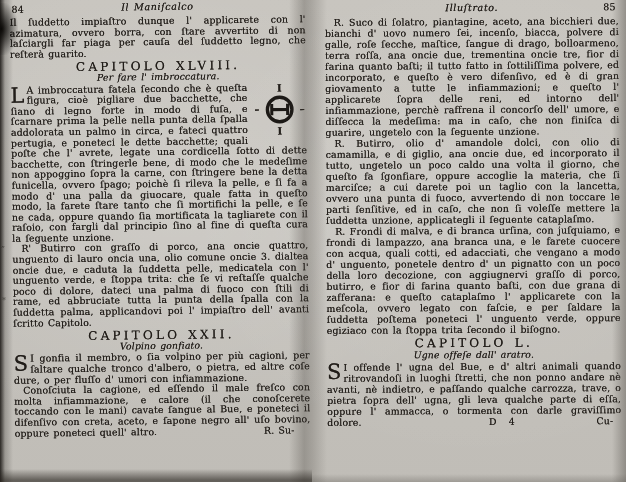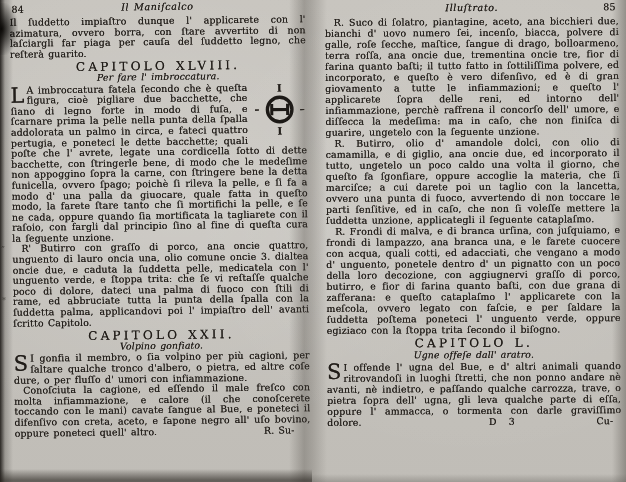--- a/index.html
+++ b/index.html
@@ -108,21 +108,21 @@
     <p class="indent"><span>R. Suco di ſolatro, piantagine, aceto, ana bicchieri due, bianchi d' uovo numero ſei, incenſo, biacca, polvere di galle, roſe ſecche, maſtice, ſangue di drago, bolloarmeno, terra roſſa, ana oncie due, trementina oncie tre, fior di farina quanto baſti; il tutto fatto in ſottiliſſima polvere, ed incorporato, e queſto è vero difenſivo, ed è di gran giovamento a tutte le infiammazioni; e queſto l' applicarete ſopra delle reni, ed intorno dell' infiammazione, perchè raffrena il concorſo dell' umore, e diſſecca la medeſima: ma in caſo, che non finiſca di guarire, ungetelo con la ſeguente unzione.</span></p>
     <p class="indent"><span>R. Butirro, olio d' amandole dolci, con olio di camamilla, e di giglio, ana oncie due, ed incorporato il tutto, ungetelo un poco caldo una volta il giorno, che queſto fa ſgonfiare, oppure accoglie la materia, che ſi marciſce; a cui darete poi un taglio con la lancetta, ovvero una punta di fuoco, avvertendo di non toccare le parti ſenſitive, ed in caſo, che non ſi voleſſe mettere la ſuddetta unzione, applicategli il ſeguente cataplaſmo.</span></p>
     <p class="indent"><span>R. Frondi di malva, e di branca urſina, con juſquiamo, e frondi di lampazzo, ana branca una, e le farete cuocere con acqua, quali cotti, ed adacciati, che vengano a modo d' unguento, ponetele dentro d' un pignatto con un poco della loro decozione, con aggiugnervi graſſo di porco, butirro, e fior di farina quanto baſti, con due grana di zafferana: e queſto cataplaſmo l' applicarete con la meſcola, ovvero legato con faſcie, e per ſaldare la ſuddetta poſtema poneteci l' unguento verde, oppure egiziaco con la ſtoppa trita ſecondo il biſogno.</span></p>
 
     <p class="chap-head">CAPITOLO L.</p>
     <p class="chap-sub">Ugne offeſe dall' aratro.</p>
     <p>
       <span class="dropcap">S</span><span>I offende l' ugna del Bue, e d' altri animali quando ritrovandoſi in luoghi ſtretti, che non ponno andare nè avanti, nè indietro, e paſſando qualche carrozza, trave, o pietra ſopra dell' ugna, gli leva qualche parte di eſſa, oppure l' ammacca, o tormenta con darle graviſſimo dolore.</span>
     </p>
     <div class="sigline">
-      <span class="sig">D 3</span>
+      <span class="sig">D 4</span>
       <span class="cw">Cu-</span>
     </div>
   </div>
 
   <span class="margin-mark mark-1">„</span>
   <span class="margin-mark mark-2">*</span>
   <div class="ovl gutter"></div>
   <div class="ovl edge-left"></div>
   <div class="ovl corner-blob"></div>
   <div class="ovl bottom-shade-l"></div>

